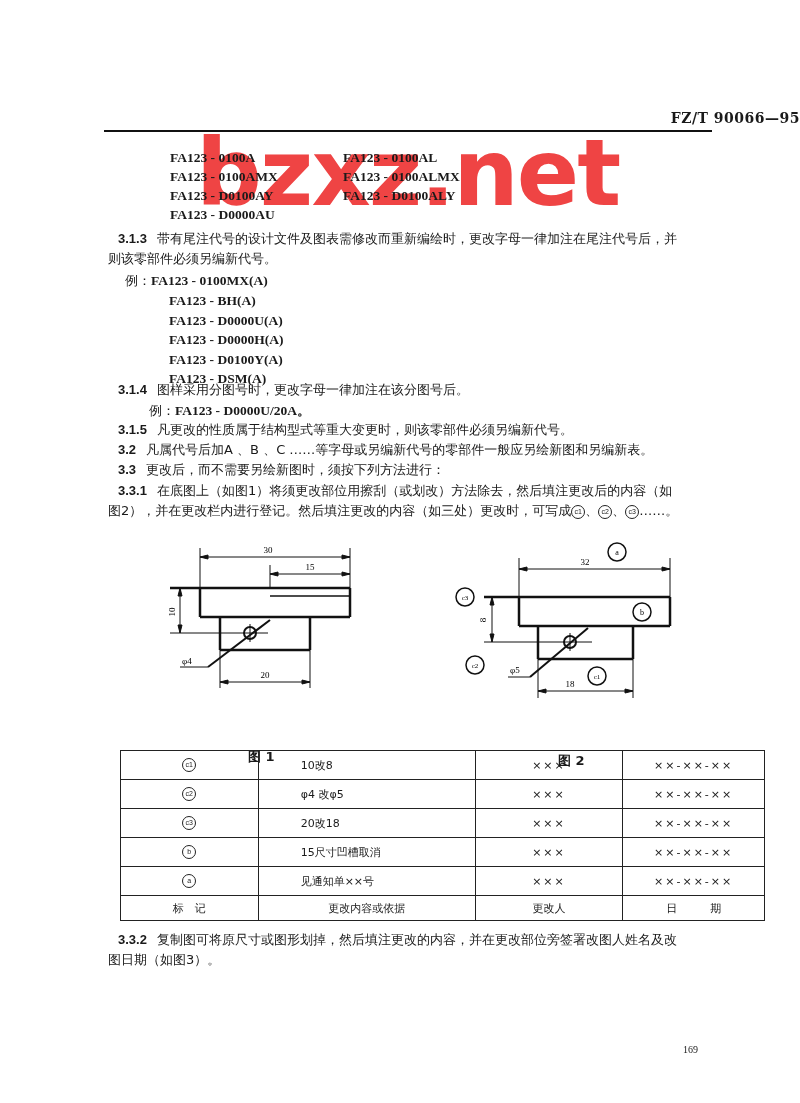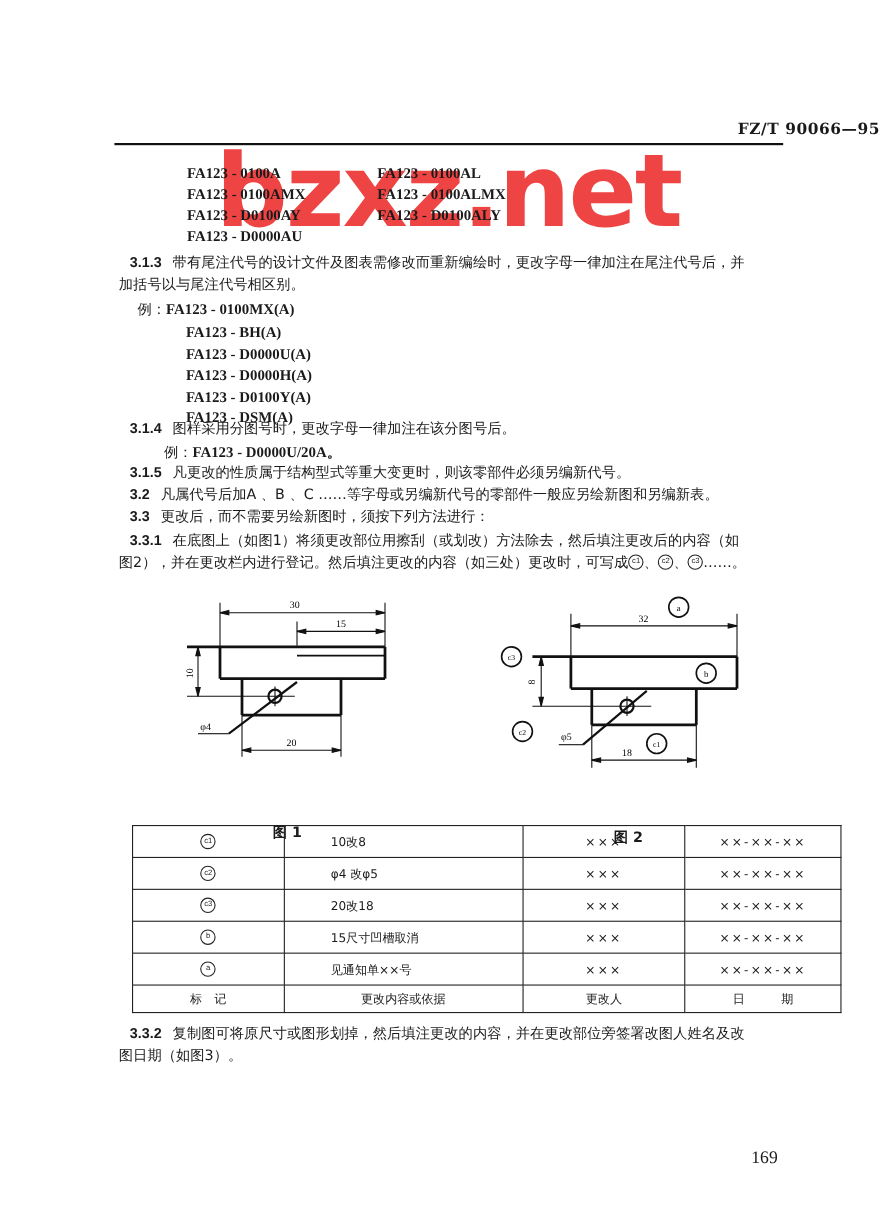--- a/index.html
+++ b/index.html
@@ -28,21 +28,21 @@
   table.changes {
     position: absolute; left: 120px; top: 750px; width: 645px; border-collapse: collapse; z-index: 1;
     font-size: 11px; font-family: "DejaVu Sans", "Liberation Sans", sans-serif;
   }
   table.changes td { border: 1.2px solid #222; height: 28px; padding: 0; }
   table.changes td.c-mark { width: 136px; text-align: center; margin-top: 20px; }
   table.changes td.c-content { width: 173px; padding-left: 42px; }
   table.changes td.c-person { width: 146px; text-align: center; letter-spacing: 2px; }
   table.changes td.c-date { width: 140px; text-align: center; letter-spacing: 2px; }
   table.changes tr.hdr td { height: 24px; }
-  .page-num { left: 683px; top: 1044px; font-size: 16px; font-family: "Liberation Serif", serif; }
+  .page-num { left: 683px; top: 1044px; font-size: 10px; font-family: "Liberation Serif", serif; }
 </style>
 </head>
 <body>
 
 <div class="watermark">bzxz.net</div>
 
 <div class="abs header-code">FZ/T 90066—95</div>
 <div class="abs header-rule"></div>
 
 <div class="abs code" style="left:170px; top:148px; line-height:19px;">
@@ -52,21 +52,21 @@
   <div>FA123 - D0000AU</div>
 </div>
 <div class="abs code" style="left:343px; top:148px; line-height:19px;">
   <div>FA123 - 0100AL</div>
   <div>FA123 - 0100ALMX</div>
   <div>FA123 - D0100ALY</div>
 </div>
 
 <div class="abs para" style="left:108px; top:229px; width:620px;">
   <div style="padding-left:10px;"><span class="num">3.1.3</span><span>带有尾注代号的设计文件及图表需修改而重新编绘时，更改字母一律加注在尾注代号后，并</span></div>
-  <div>加括号以与尾注代号相区别。</div>
+  <div>则该零部件必须另编新代号。</div>
 </div>
 <div class="abs" style="left:125px; top:270px; line-height:19.5px;">
   <div><span class="para">例：</span><span class="code">FA123 - 0100MX(A)</span></div>
   <div class="code" style="padding-left:44px;">FA123 - BH(A)</div>
   <div class="code" style="padding-left:44px;">FA123 - D0000U(A)</div>
   <div class="code" style="padding-left:44px;">FA123 - D0000H(A)</div>
   <div class="code" style="padding-left:44px;">FA123 - D0100Y(A)</div>
   <div class="code" style="padding-left:44px;">FA123 - DSM(A)</div>
 </div>
 

